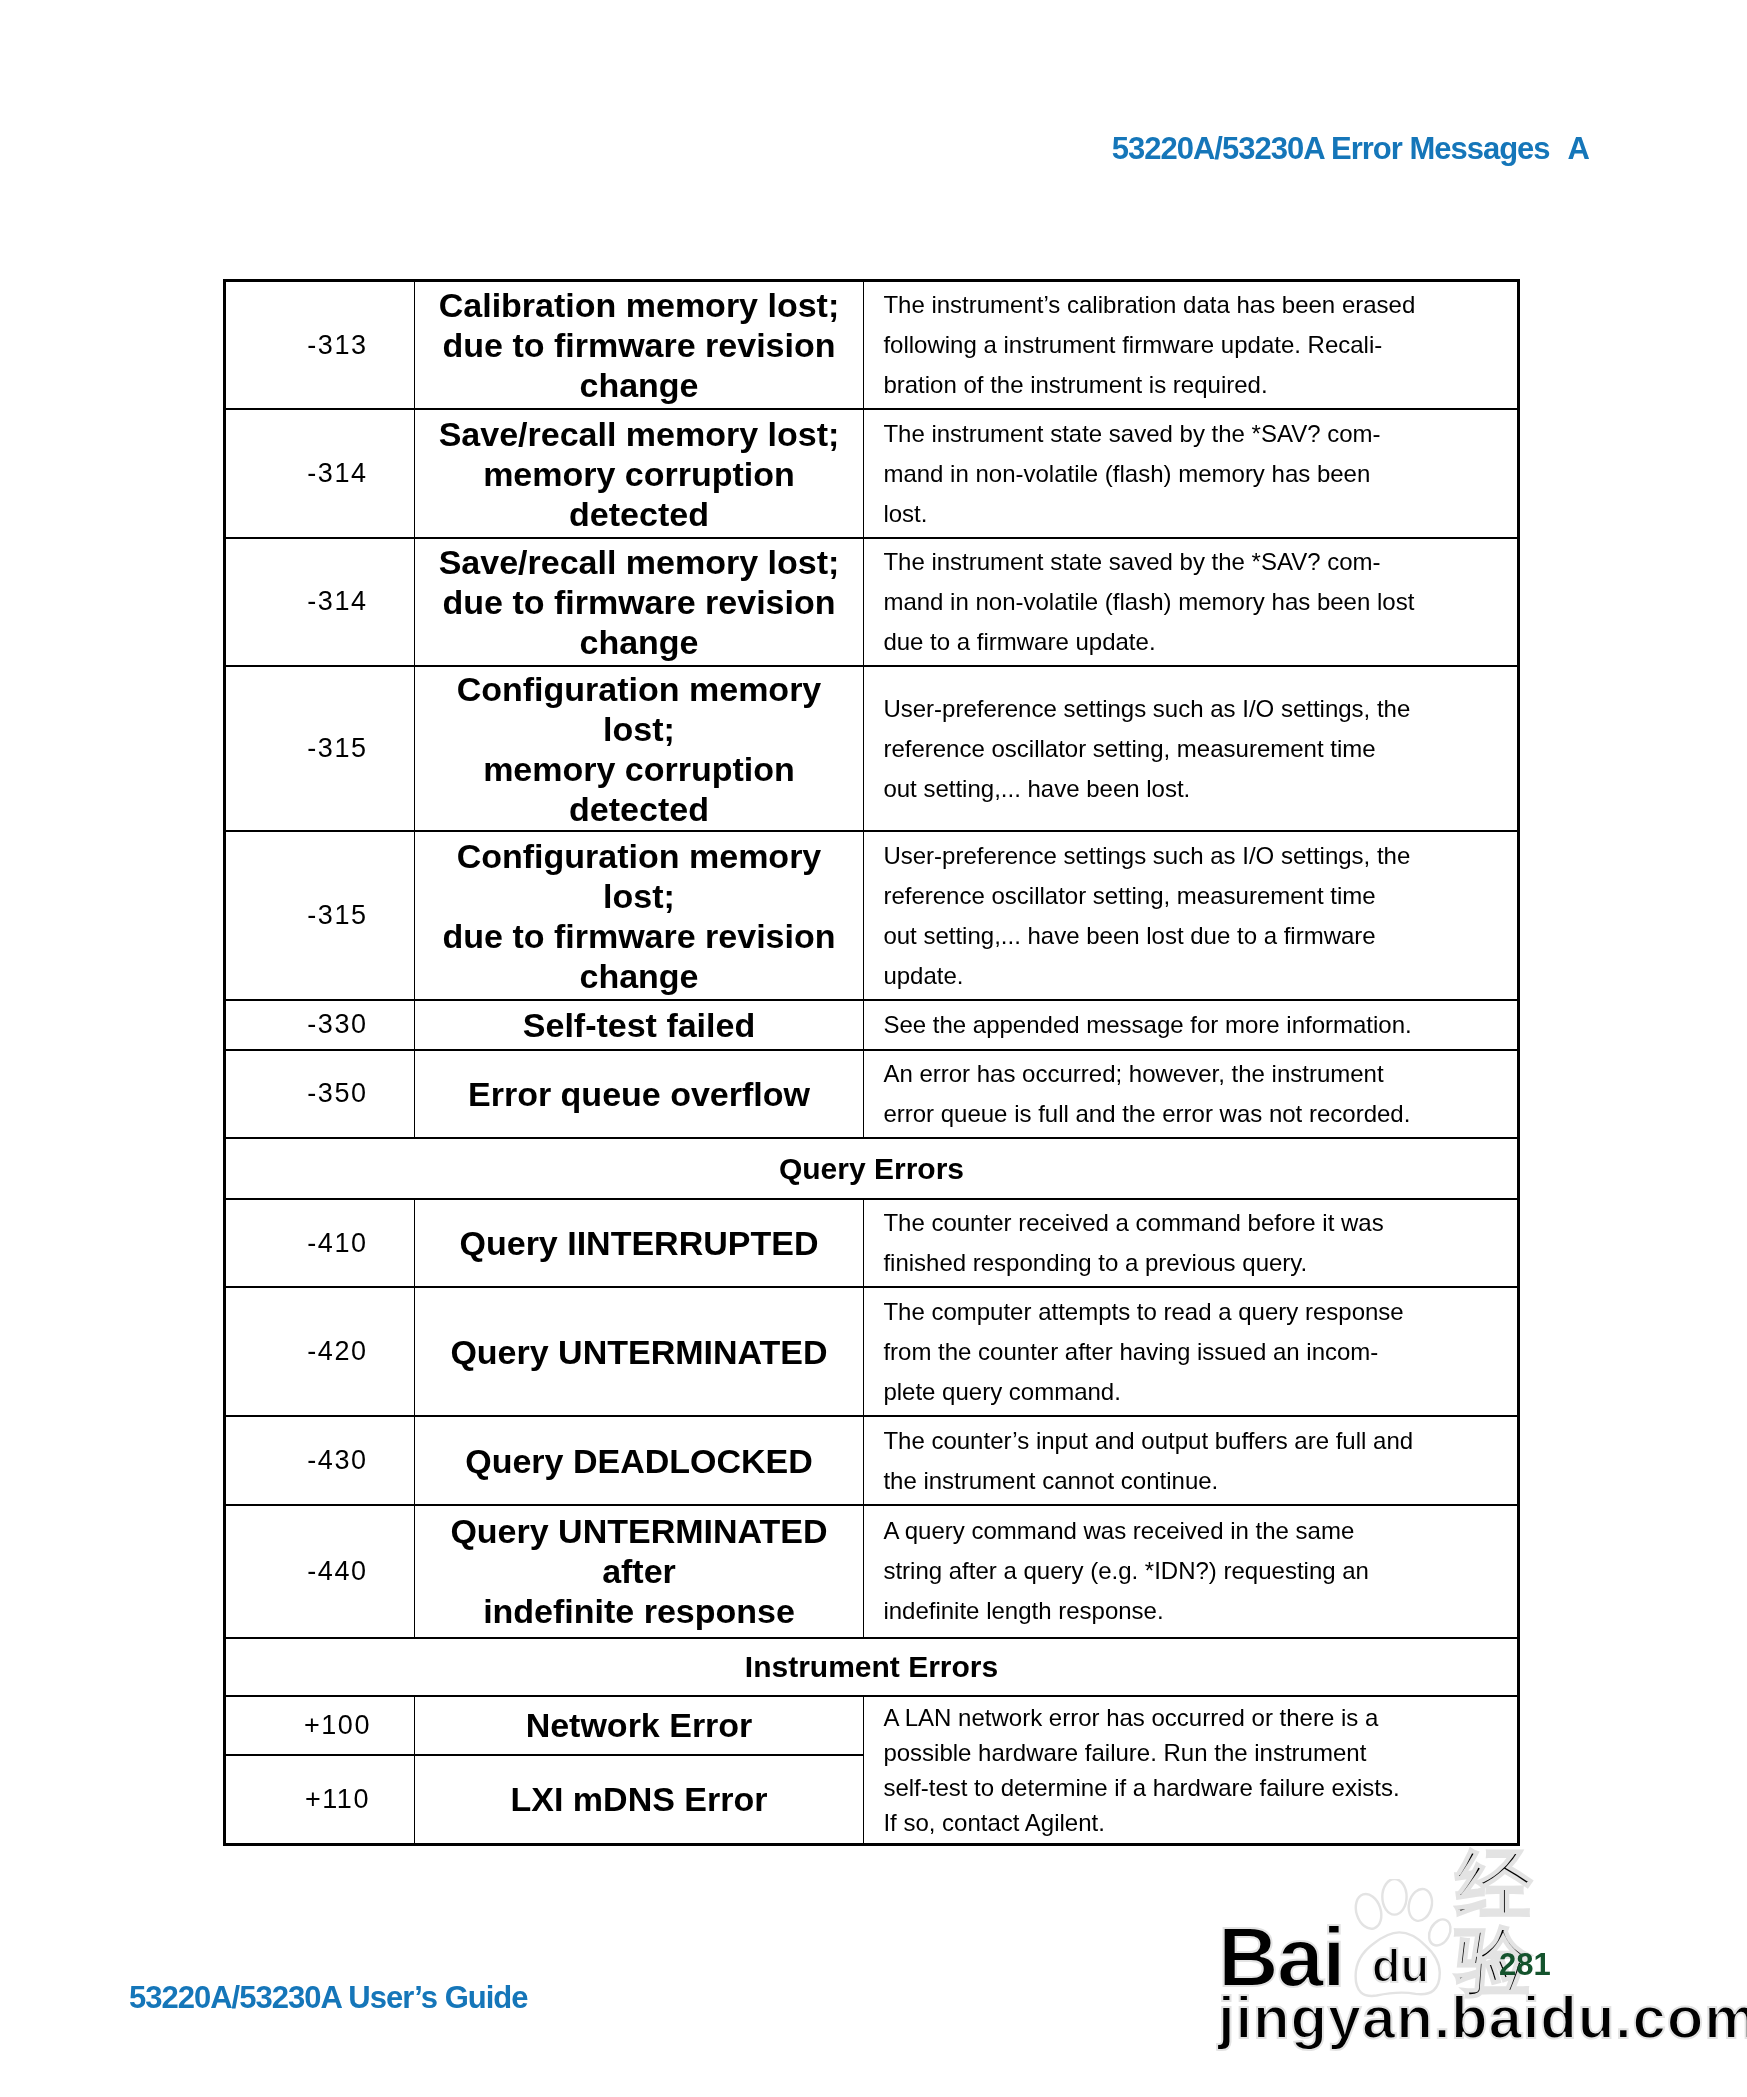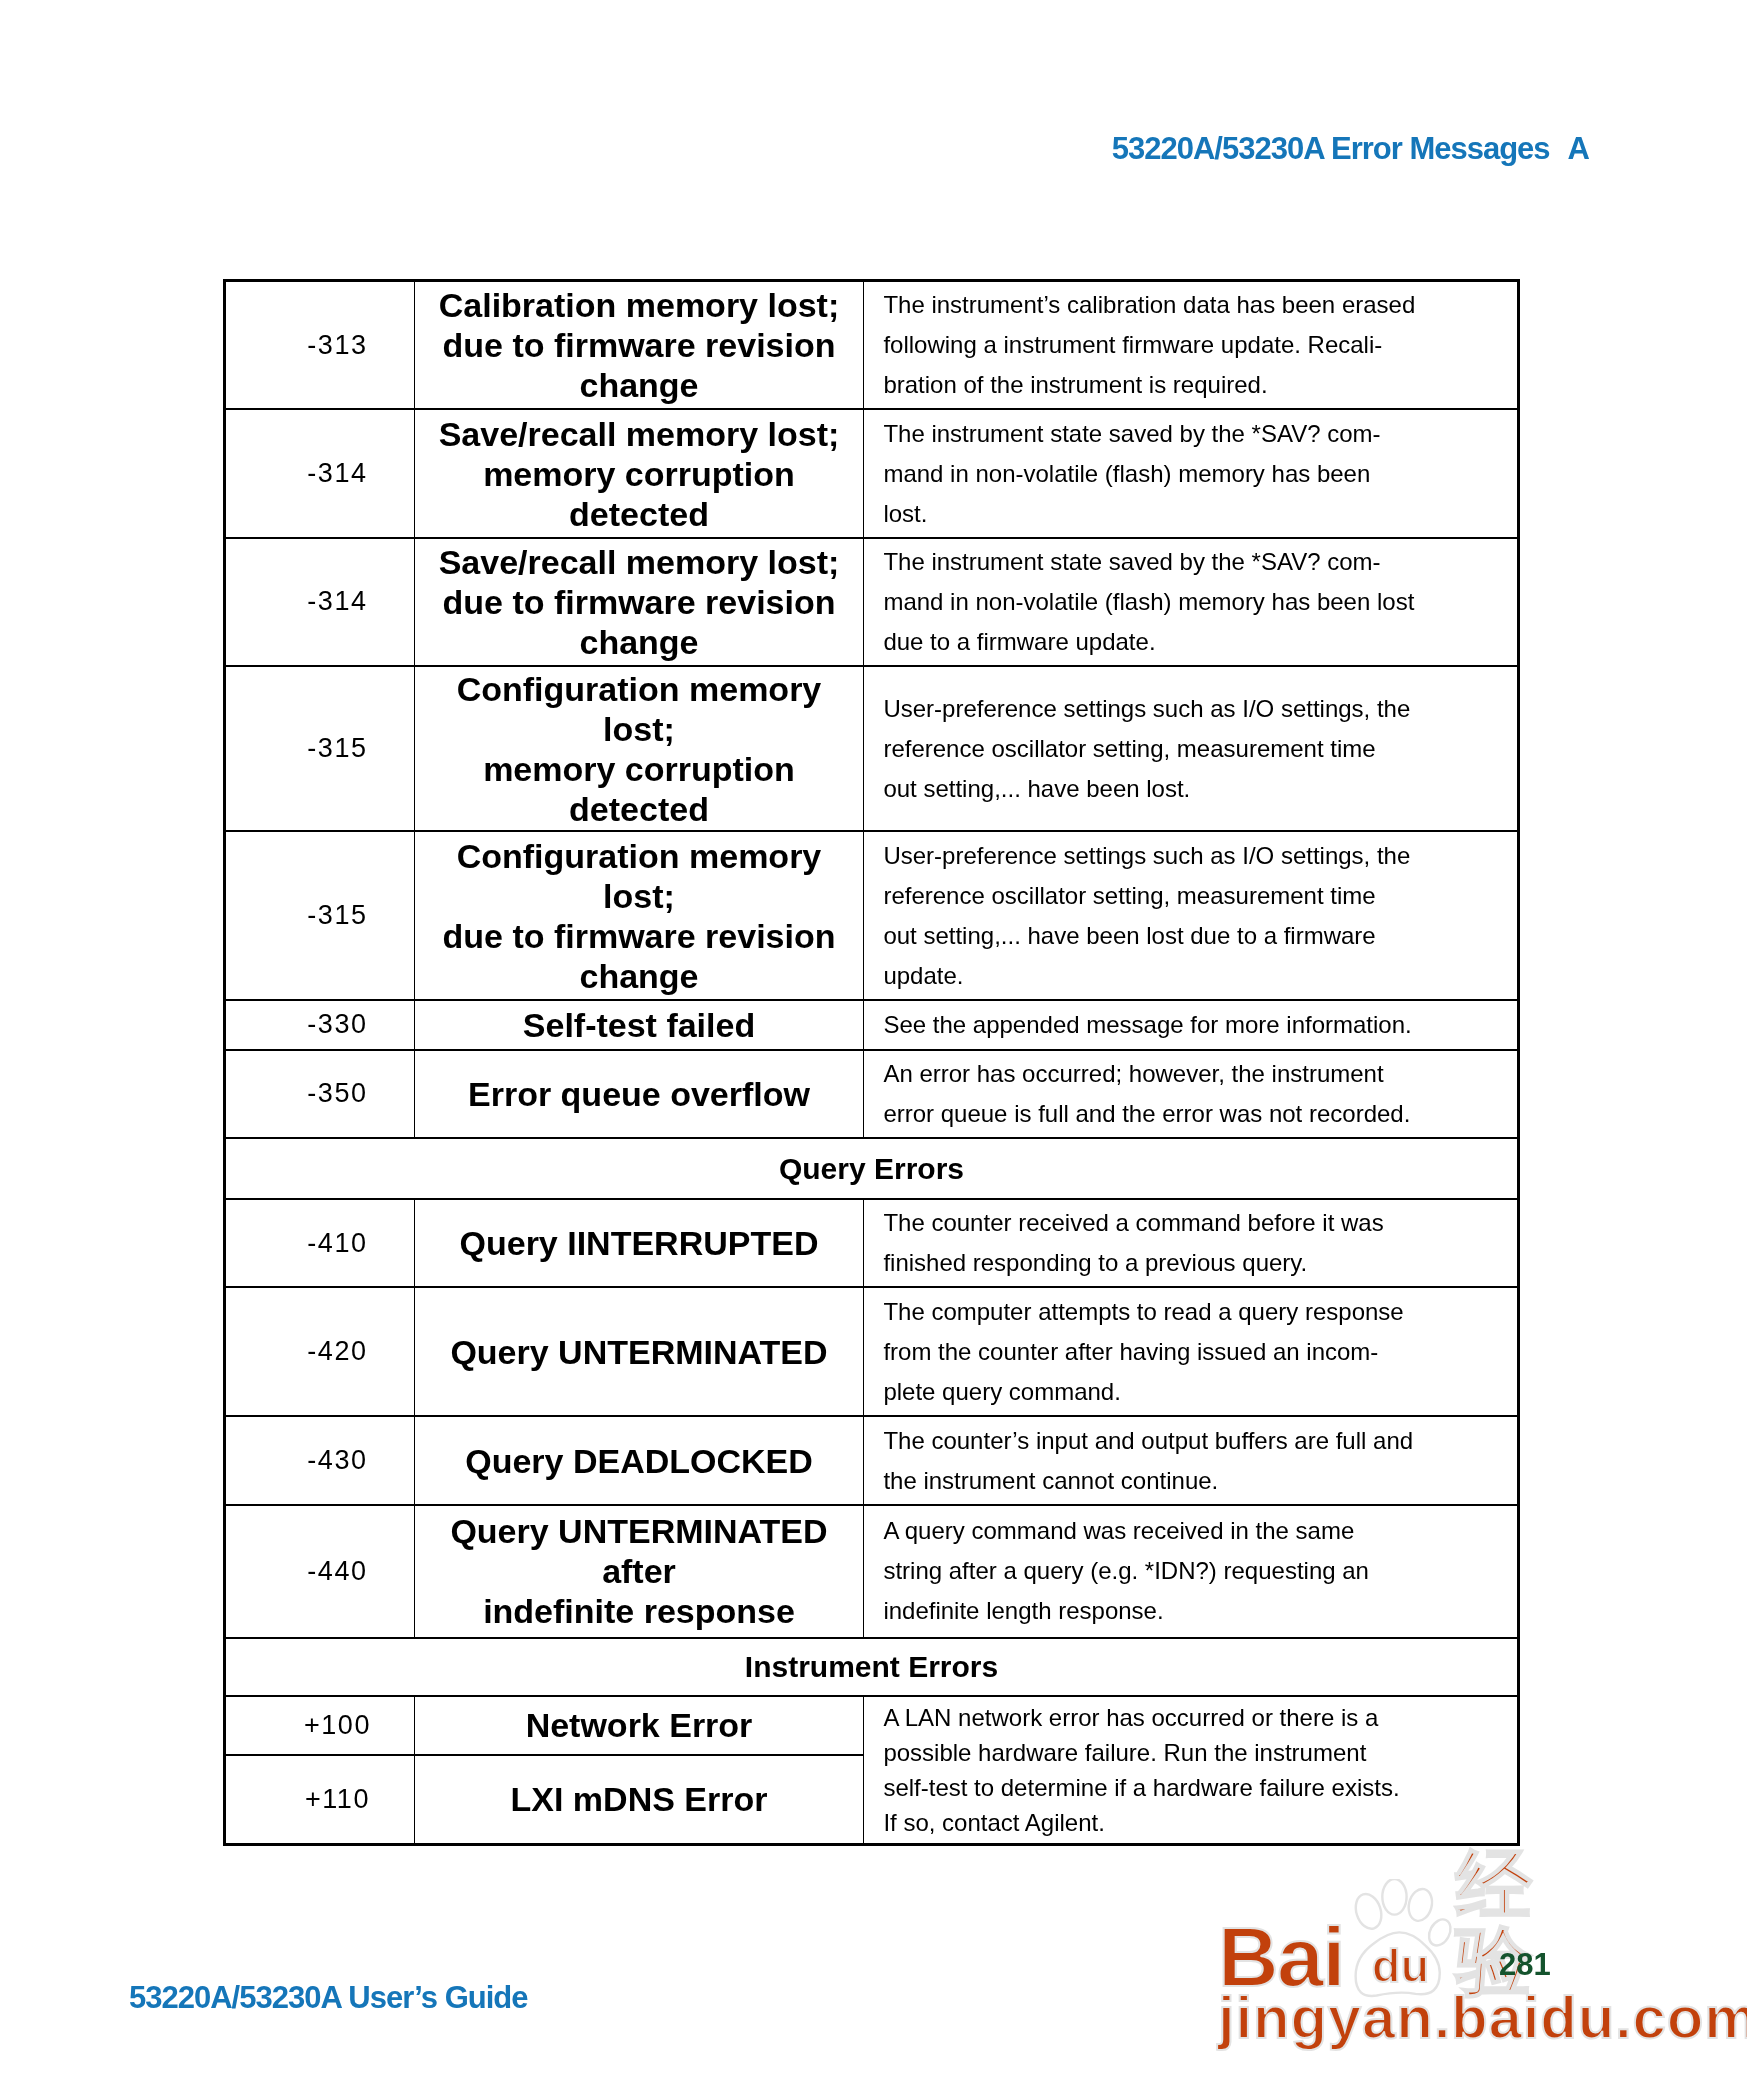--- a/index.html
+++ b/index.html
@@ -32,21 +32,21 @@
     position:absolute;left:129px;top:1952px;color:#1576b9;font-weight:bold;
     font-size:31px;letter-spacing:-1px;white-space:nowrap;margin-top:28px;
   }
   .page-number{
     position:absolute;left:1499px;top:1947px;color:#14532d;font-weight:bold;
     font-size:31px;z-index:6;
   }
   
   .watermark{
     position:absolute;left:1218px;top:1847px;width:388px;z-index:1;
-    color:#c2410c;-webkit-text-stroke:2px #e3e3e3;font-weight:bold;line-height:1;
+    color:#000000;-webkit-text-stroke:2px #e3e3e3;font-weight:bold;line-height:1;
     user-select:none;
   }
   .wm-row1{display:flex;align-items:flex-end;}
   .wm-bai{font-size:84px;letter-spacing:-1.6px;}
   .wm-paw{position:relative;width:115px;height:123px;margin:0 -4.9px -3.2px -3.2px;flex:0 0 auto;}
   .wm-du{position:absolute;left:31px;top:63px;font-size:47px;}
   .wm-cn{font-size:76px;margin-left:4.9px;letter-spacing:1.6px;}
   .wm-site{font-size:60px;margin-top:-11.3px;letter-spacing:0.8px;}
 </style>
 </head>

